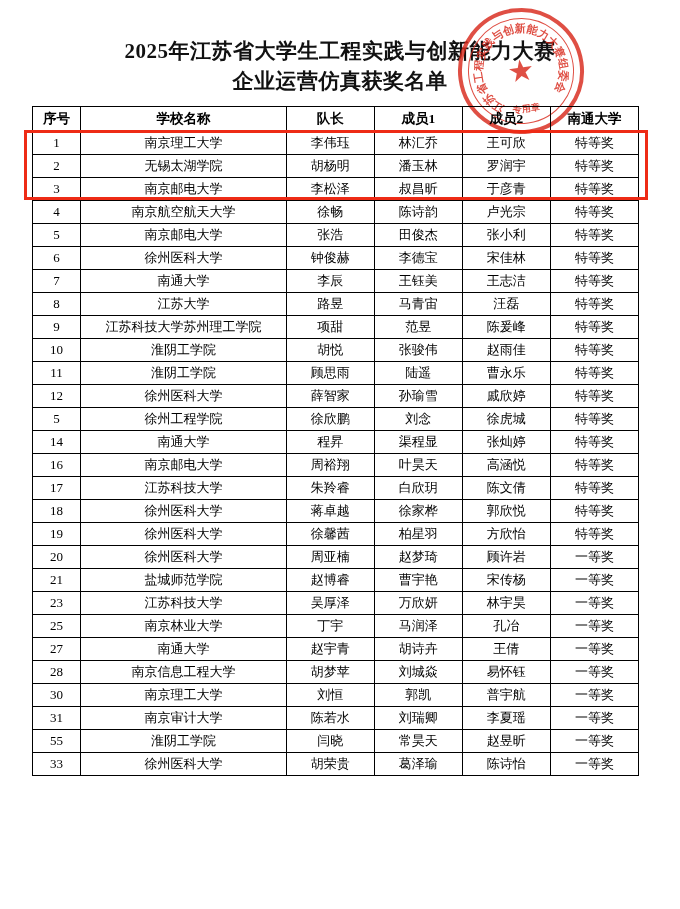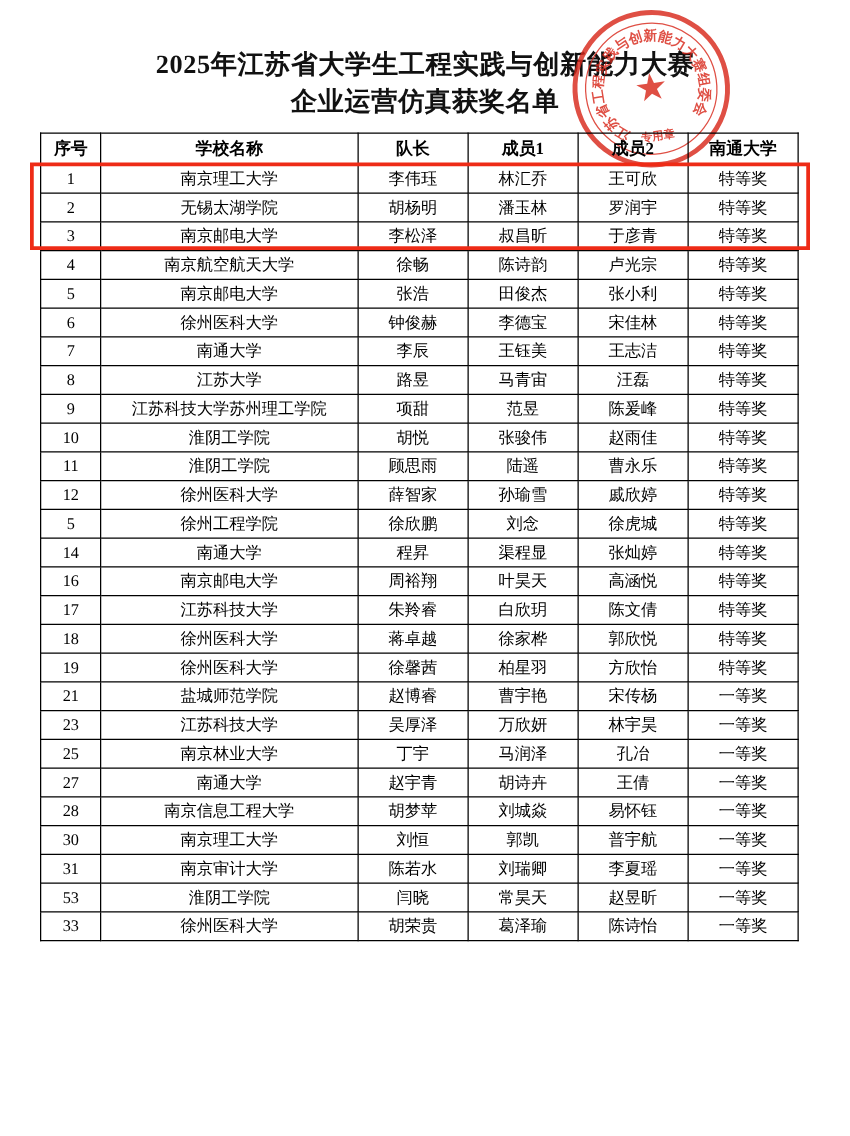--- a/index.html
+++ b/index.html
@@ -331,20 +331,28 @@
           </tr>
           <tr>
             <td class="idx">19</td>
             <td>徐州医科大学</td>
             <td>徐馨茜</td>
             <td>柏星羽</td>
             <td>方欣怡</td>
             <td>特等奖</td>
           </tr>
           <tr>
+            <td class="idx">20</td>
+            <td>徐州医科大学</td>
+            <td>周亚楠</td>
+            <td>赵梦琦</td>
+            <td>顾许岩</td>
+            <td>一等奖</td>
+          </tr>
+          <tr>
             <td class="idx">21</td>
             <td>盐城师范学院</td>
             <td>赵博睿</td>
             <td>曹宇艳</td>
             <td>宋传杨</td>
             <td>一等奖</td>
           </tr>
           <tr>
             <td class="idx">23</td>
             <td>江苏科技大学</td>
@@ -387,21 +395,21 @@
           </tr>
           <tr>
             <td class="idx">31</td>
             <td>南京审计大学</td>
             <td>陈若水</td>
             <td>刘瑞卿</td>
             <td>李夏瑶</td>
             <td>一等奖</td>
           </tr>
           <tr>
-            <td class="idx">53</td>
+            <td class="idx">55</td>
             <td>淮阴工学院</td>
             <td>闫晓</td>
             <td>常昊天</td>
             <td>赵昱昕</td>
             <td>一等奖</td>
           </tr>
           <tr>
             <td class="idx">33</td>
             <td>徐州医科大学</td>
             <td>胡荣贵</td>

